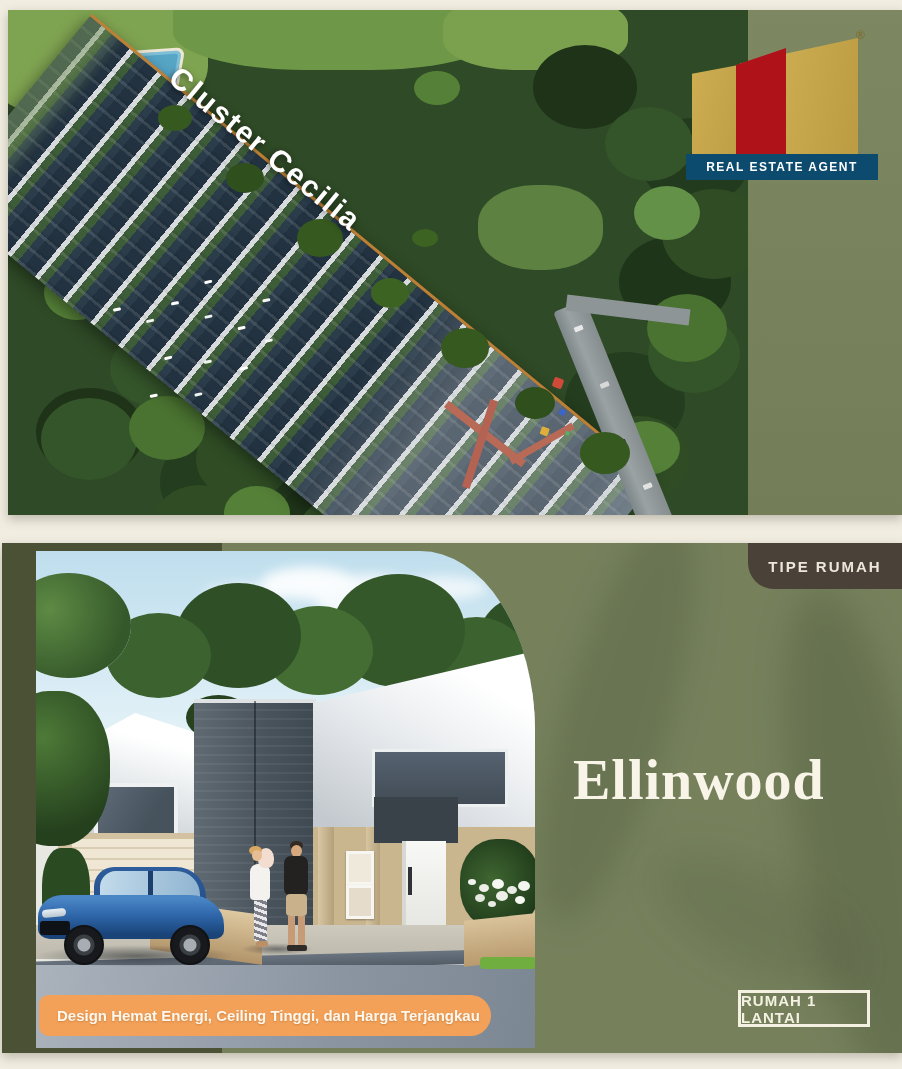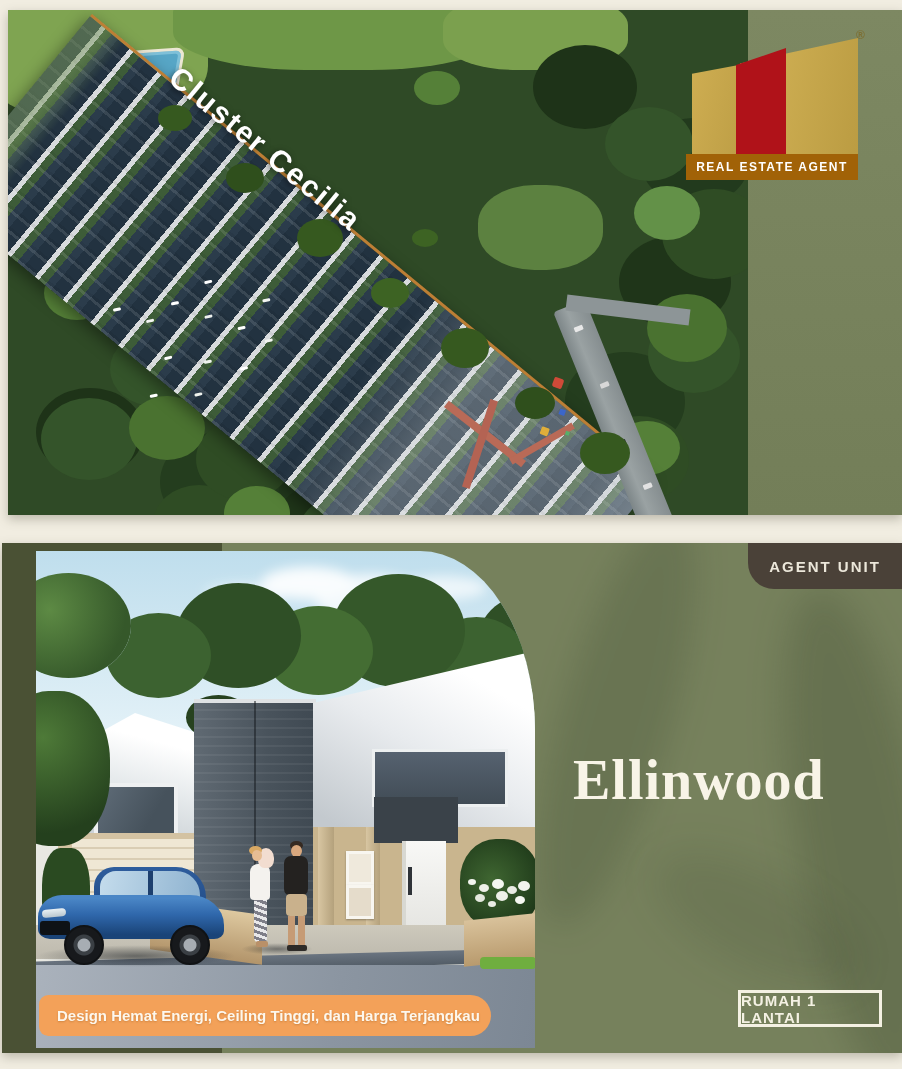--- a/index.html
+++ b/index.html
@@ -68,21 +68,21 @@
   
   .logo{left:670px;top:18px;width:190px;height:152px;z-index:6;}
   .gold-left{left:14px;top:28px;width:94px;height:98px;background:linear-gradient(105deg,#cfae52,#b3953e);
     clip-path:polygon(0 18%,100% 0%,100% 100%,0 100%);}
   .gold-right{left:62px;top:10px;width:118px;height:116px;background:linear-gradient(100deg,#d4b458,#bb9c42);
     clip-path:polygon(0 22%,100% 0,100% 100%,0 100%);}
   .red-panel{left:58px;top:20px;width:50px;height:106px;background:#b01219;
     clip-path:polygon(0 16%,100% 0,100% 100%,0 100%);}
   .brand-text{left:0;top:36px;width:190px;text-align:center;color:#ffffff;
     font-size:62px;font-weight:bold;letter-spacing:2px;line-height:88px;text-shadow:0 1px 2px rgba(80,60,10,.25);}
-  .ribbon{left:8px;top:126px;width:172px;height:26px;background:#a16207;display:flex;align-items:center;
+  .ribbon{left:8px;top:126px;width:192px;height:26px;background:#0c4a6e;display:flex;align-items:center;
     justify-content:center;color:#fff;font-size:12px;font-weight:bold;letter-spacing:1.5px;white-space:nowrap;}
   .reg-mark{left:178px;top:0;color:#7d6f33;font-size:12px;font-weight:bold;}
 
   
   .unit-slide{left:2px;top:543px;width:900px;height:510px;background:#76815c;overflow:hidden;
     box-shadow:0 4px 10px rgba(90,85,70,.35);}
   .dark-accent{left:0;top:0;width:220px;height:510px;background:#4a5134;}
   .palm-shadow1{left:560px;top:-40px;width:110px;height:430px;background:rgba(38,48,32,.16);
     border-radius:50%;transform:rotate(16deg);filter:blur(16px);}
   .palm-shadow2{left:795px;top:40px;width:130px;height:520px;background:rgba(38,48,32,.20);
@@ -189,21 +189,21 @@
   .m-leg-r{left:54px;top:72px;width:7px;height:30px;background:#c69b75;}
   .m-shoes{left:43px;top:101px;width:20px;height:6px;border-radius:2px;background:#2e2b28;}
 
   .tipe-badge{left:746px;top:0;width:154px;height:46px;background:#4a4138;
     border-radius:0 0 0 26px;display:flex;align-items:center;justify-content:center;
     color:#ece7da;font-size:15px;font-weight:bold;letter-spacing:2px;z-index:8;}
   .title-block{left:556px;top:190px;width:344px;z-index:8;}
   .unit-title{margin:15px;font-family:"Liberation Serif",serif;font-weight:bold;font-size:56px;
     color:#f8f4e7;letter-spacing:1px;line-height:64px;}
   .unit-subtitle{margin:8px 0 0 2px;font-size:15px;font-weight:bold;color:#f0ecdf;letter-spacing:.2px;}
-  .unit-button{left:736px;top:447px;width:144px;height:37px;border:3px solid #f4f1e3;
+  .unit-button{left:736px;top:447px;width:132px;height:37px;border:3px solid #f4f1e3;
     display:flex;align-items:center;justify-content:center;color:#f4f1e3;
     font-size:15px;font-weight:bold;letter-spacing:1px;z-index:9;box-sizing:border-box;background:transparent;}
   .orange-banner{left:37px;top:452px;width:452px;height:41px;background:#f3a159;
     border-radius:10px 22px 22px 10px;display:flex;align-items:center;z-index:10;
     padding-left:18px;box-sizing:border-box;color:#fdf7ed;font-size:15px;font-weight:bold;
     text-shadow:0 1px 2px rgba(140,80,20,.35);}
 </style>
 </head>
 <body>
 
@@ -296,19 +296,19 @@
       <div class="abs m-hair"></div>
       <div class="abs m-head"></div>
       <div class="abs m-torso"></div>
       <div class="abs m-shorts"></div>
       <div class="abs m-leg-l"></div>
       <div class="abs m-leg-r"></div>
       <div class="abs m-shoes"></div>
     </div>
   </div>
 
-  <div class="abs tipe-badge">AGENT UNIT</div>
+  <div class="abs tipe-badge">TIPE RUMAH</div>
   <div class="abs title-block">
     <h1 class="unit-title">Ellinwood</h1>
   </div>
   <div class="abs unit-button">RUMAH 1 LANTAI</div>
   <div class="abs orange-banner">Design Hemat Energi, Ceiling Tinggi, dan Harga Terjangkau</div>
 </div>
 
 </body></html>

